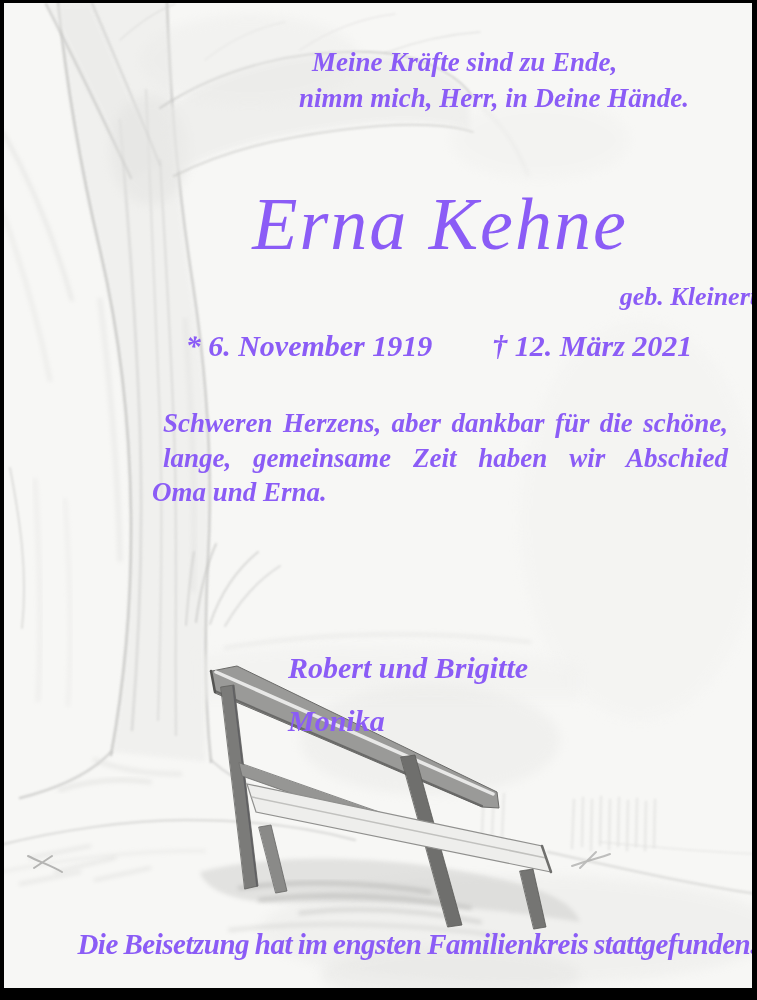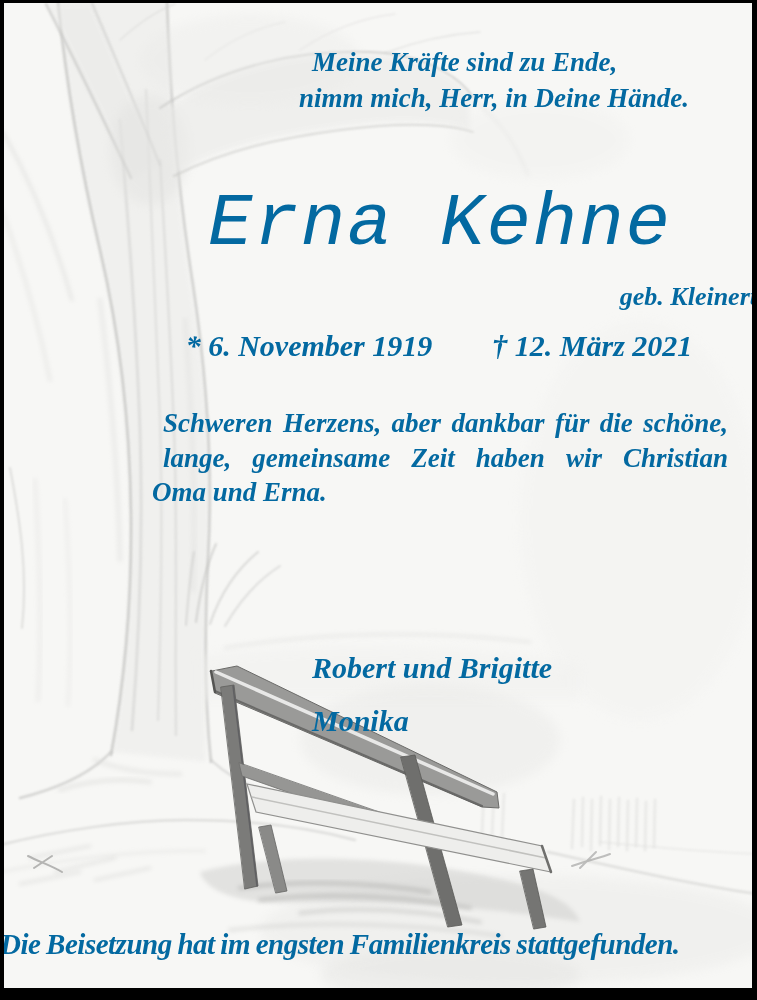--- a/index.html
+++ b/index.html
@@ -1,39 +1,39 @@
 <!DOCTYPE html>
 <html><head>
 <meta charset="utf-8">
 <style>
   html,body{margin:0;padding:0;background:#333;}
   .stage{width:757px;height:1000px;margin:0 auto;position:relative;}
   .card{
     position:relative;width:757px;height:1000px;background:#f7f7f5;
-    overflow:hidden;color:#0369a1;
+    overflow:hidden;color:#8b5cf6;
     font-family:"Liberation Serif","DejaVu Serif",serif;
   }
   .frame{
     position:absolute;inset:0;z-index:6;pointer-events:none;
     border-style:solid;border-color:#000;border-width:3px 5px 12px 4px;
   }
   .sketch{position:absolute;left:0;top:0;z-index:1;}
   .txt{position:absolute;z-index:3;font-style:italic;font-weight:bold;white-space:nowrap;}
   .verse{left:299px;top:44px;font-size:27px;line-height:36px;}
   .verse .l1{padding-left:13px;}
   .deceased-name{
     left:123px;top:186px;width:634px;text-align:center;
-    font-size:74px;font-weight:normal;letter-spacing:2px;line-height:1.05;font-family:Liberation Mono, monospace;
+    font-size:74px;font-weight:normal;letter-spacing:2px;line-height:1.05;
   }
   .maiden{left:123px;top:282px;width:634px;text-align:right;font-size:26px;}
   .dates{left:152px;top:329px;width:574px;display:flex;justify-content:center;gap:60px;font-size:30px;font-style:italic;}
   .obituary{left:152px;top:406px;width:576px;font-size:27px;line-height:34.5px;white-space:normal;}
   .obituary .jline{text-align:justify;text-align-last:justify;margin-left:11px;}
-  .mourners{left:288px;top:642px;font-size:30px;line-height:52.5px;margin-left:24px;}
-  .closing{left:0;top:928px;width:757px;text-align:left;font-size:29px;letter-spacing:-0.5px;word-spacing:-1px;}
+  .mourners{left:288px;top:642px;font-size:30px;line-height:52.5px;}
+  .closing{left:0;top:928px;width:757px;text-align:right;font-size:29px;letter-spacing:-0.5px;word-spacing:-1px;}
 </style>
 </head>
 <body>
 
 <div class="stage">
   <div class="card">
 
     <svg class="sketch" width="757" height="1000" viewBox="0 0 757 1000" aria-hidden="true">
       <defs>
         <filter id="f1" x="-20%" y="-20%" width="140%" height="140%">
@@ -147,21 +147,21 @@
     <div class="txt deceased-name">Erna Kehne</div>
     <div class="txt maiden">geb. Kleinert</div>
 
     <div class="txt dates">
       <span>* 6. November 1919</span>
       <span>† 12. März 2021</span>
     </div>
 
     <div class="txt obituary">
       <div class="jline">Schweren Herzens, aber dankbar für die schöne,</div>
-      <div class="jline">lange, gemeinsame Zeit haben wir Christian</div>
+      <div class="jline">lange, gemeinsame Zeit haben wir Abschied</div>
       <div>Oma und Erna.</div>
     </div>
 
     <div class="txt mourners">
       <div>Robert und Brigitte</div>
       <div>Monika</div>
     </div>
 
     <div class="txt closing">Die Beisetzung hat im engsten Familienkreis stattgefunden.</div>
 

